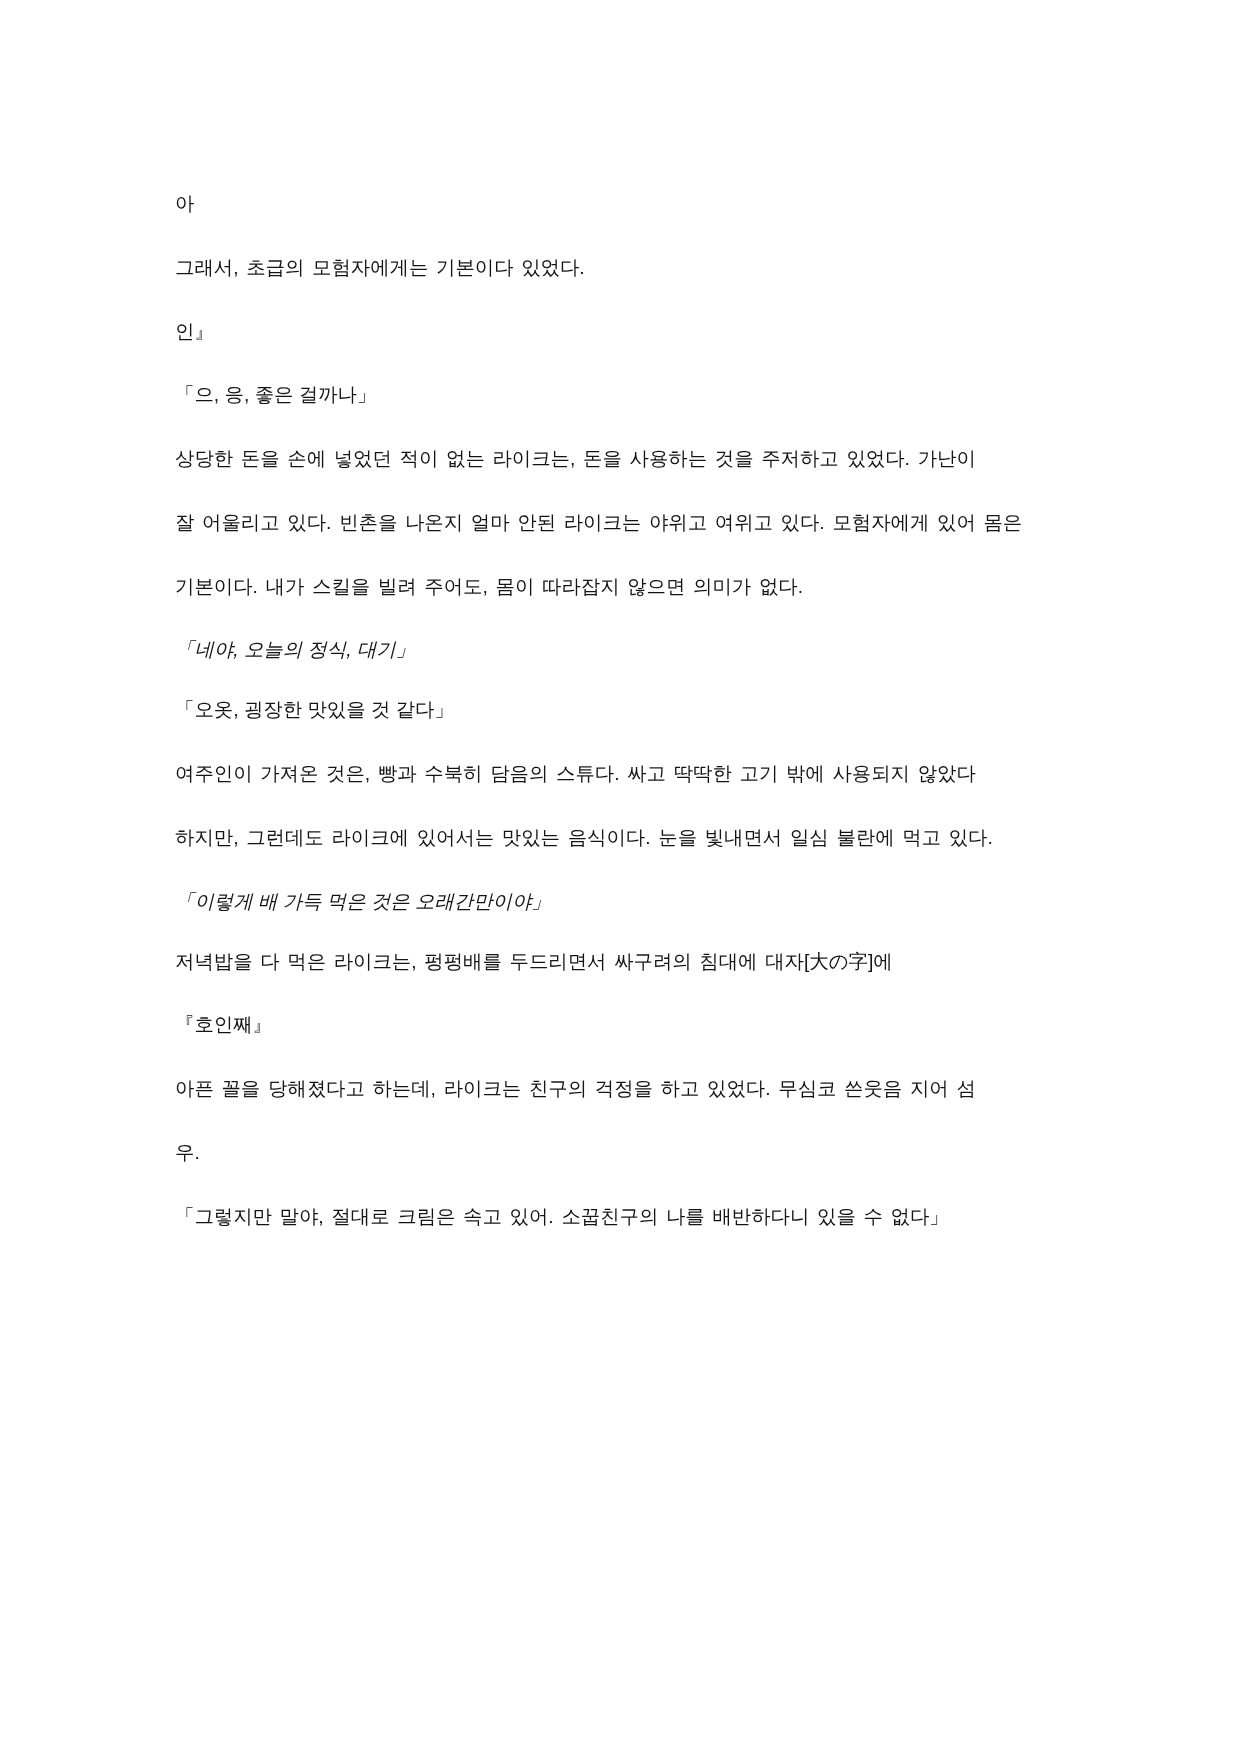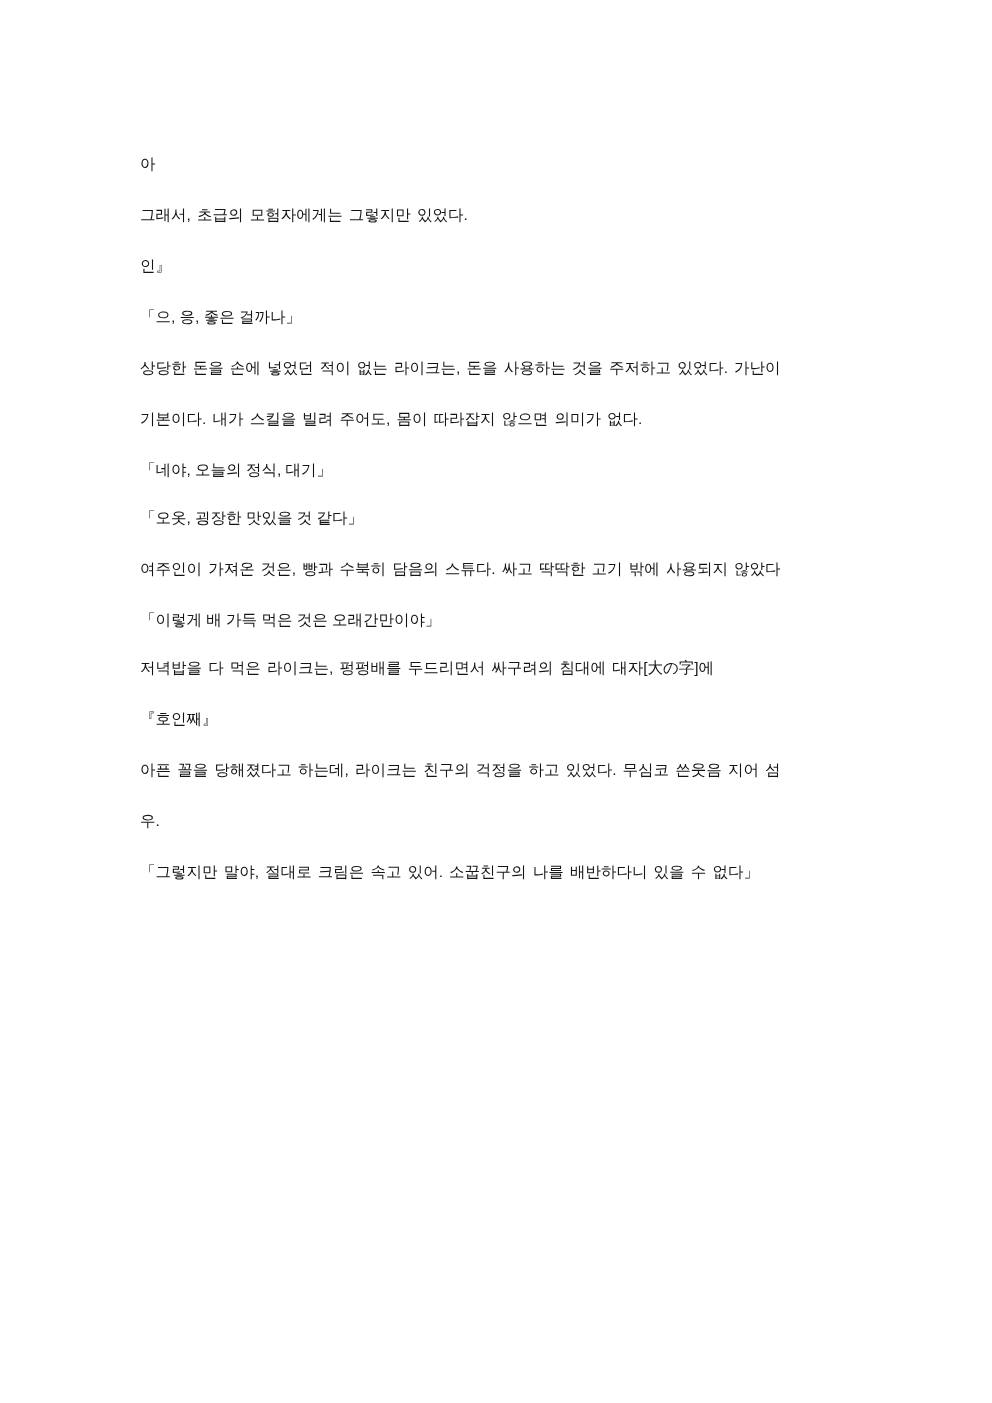--- a/index.html
+++ b/index.html
@@ -32,40 +32,43 @@
     text-justify: inter-word;
     word-spacing: 0.12em;
     white-space: pre-wrap;
   }
   .para:last-child {
     margin-bottom: 12px;
   }
   
   .para.tight {
     margin-bottom: 24px;
+    font-style: italic;
   }
   .para.nojust {
     text-align: left;
     word-spacing: normal;
   }
 </style>
 </head>
 <body>
 
 <div class="page">
   <div class="doc-body" id="doc-body">
       <p class="para nojust">아</p>
-      <p class="para">그래서, 초급의 모험자에게는 그렇지만 있었다.</p>
+      <p class="para">그래서, 초급의 모험자에게는 기본이다 있었다.</p>
       <p class="para nojust">인』</p>
       <p class="para nojust">「으, 응, 좋은 걸까나」</p>
       <p class="para">상당한 돈을 손에 넣었던 적이 없는 라이크는, 돈을 사용하는 것을 주저하고 있었다. 가난이</p>
+      <p class="para">잘 어울리고 있다. 빈촌을 나온지 얼마 안된 라이크는 야위고 여위고 있다. 모험자에게 있어 몸은</p>
       <p class="para">기본이다. 내가 스킬을 빌려 주어도, 몸이 따라잡지 않으면 의미가 없다.</p>
       <p class="para nojust tight">「네야, 오늘의 정식, 대기」</p>
       <p class="para nojust">「오옷, 굉장한 맛있을 것 같다」</p>
       <p class="para">여주인이 가져온 것은, 빵과 수북히 담음의 스튜다. 싸고 딱딱한 고기 밖에 사용되지 않았다</p>
+      <p class="para">하지만, 그런데도 라이크에 있어서는 맛있는 음식이다. 눈을 빛내면서 일심 불란에 먹고 있다.</p>
       <p class="para nojust tight">「이렇게 배 가득 먹은 것은 오래간만이야」</p>
       <p class="para">저녁밥을 다 먹은 라이크는, 펑펑배를 두드리면서 싸구려의 침대에 대자[大の字]에</p>
       <p class="para nojust">『호인째』</p>
       <p class="para">아픈 꼴을 당해졌다고 하는데, 라이크는 친구의 걱정을 하고 있었다. 무심코 쓴웃음 지어 섬</p>
       <p class="para nojust">우.</p>
       <p class="para">「그렇지만 말야, 절대로 크림은 속고 있어. 소꿉친구의 나를 배반하다니 있을 수 없다」</p>
     </div>
 </div>
 
 </body></html>

